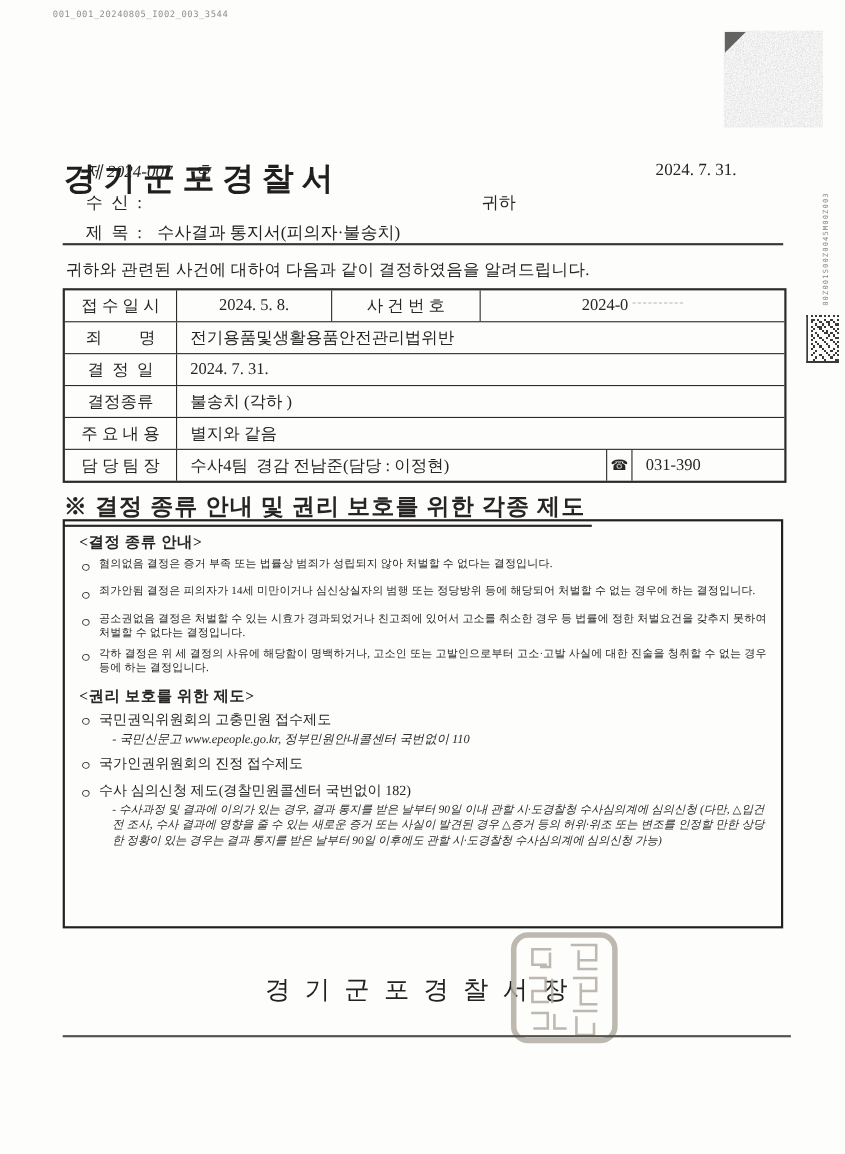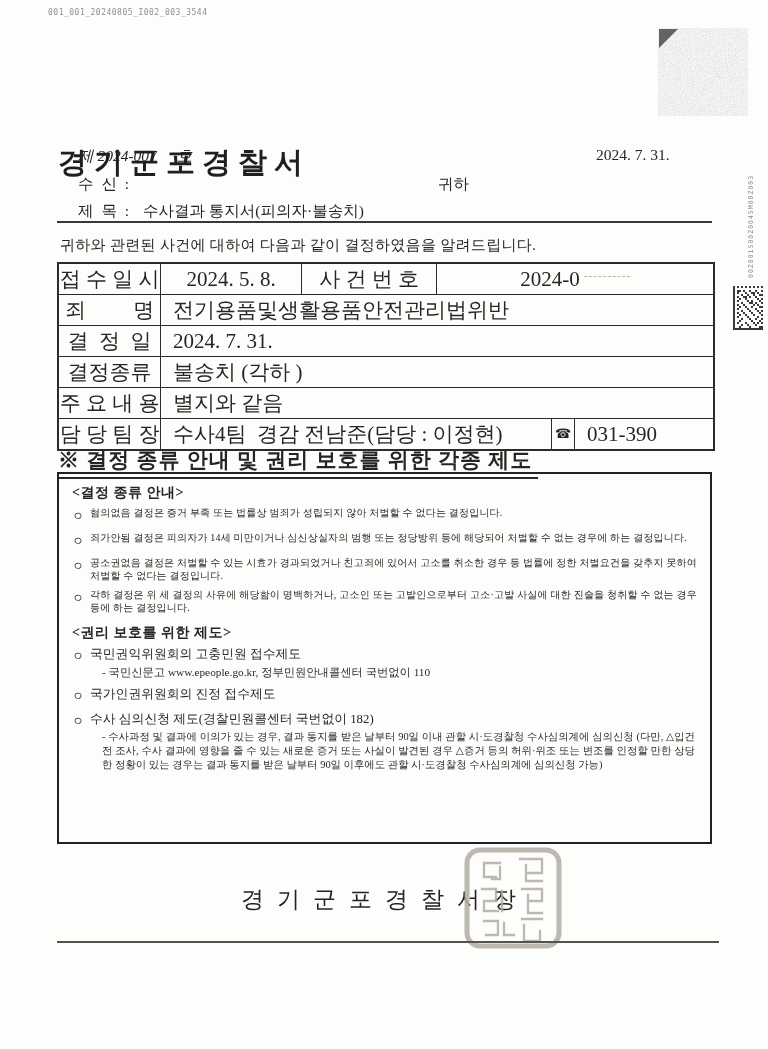--- a/index.html
+++ b/index.html
@@ -20,21 +20,21 @@
   .subject .s-label{letter-spacing:2px;margin-right:8px;}
   .rule{background:#3a3836;}
   .rule-top{left:57px;top:221px;width:655px;height:2px;}
   .rule-bottom{left:57px;top:941px;width:662px;height:2px;background:#56534f;}
   .intro{left:60px;top:236px;font-size:15px;letter-spacing:.3px;}
   
   .info-table{left:57px;top:262px;width:654px;border:2px solid #2c2b29;background:#fdfdfc;}
   .trow{display:flex;border-top:1px solid #2c2b29;}
   .trow:first-child{border-top:none;}
   .tcell{border-left:1px solid #2c2b29;min-height:28px;display:flex;align-items:center;
-         font-size:21px;padding:1px 6px;box-sizing:border-box;white-space:pre;}
+         font-size:15px;padding:1px 6px;box-sizing:border-box;white-space:pre;}
   .tcell:first-child{border-left:none;}
   .c-label{width:101px;justify-content:center;text-align:center;}
   .c-val-c{width:141px;justify-content:center;}
   .c-label2{width:135px;justify-content:center;}
   .c-flex{flex:1;}
   .c-center{justify-content:center;}
   .c-left{justify-content:flex-start;padding-left:12px;white-space:pre-wrap;}
   .c-val-r6{width:391px;}
   .c-phone-ic{width:23px;justify-content:center;font-size:13px;padding:1px 2px;}
   .redact{display:inline-block;width:46px;height:12px;margin-left:4px;border-top:1px dashed #b7b5b0;position:relative;top:3px;}
@@ -45,21 +45,21 @@
   .notice-box{left:57px;top:472px;width:655px;height:372px;border:2px solid #222120;box-sizing:border-box;
               padding:8px 13px 6px 13px;overflow:hidden;}
   .sec-title{font-size:14px;font-weight:bold;margin:2px 0 5px 0;letter-spacing:.5px;}
   .n-item{display:flex;margin:0 0 7px 0;}
   .n-item .bullet{width:18px;flex:0 0 18px;font-size:12px;padding-top:1px;}
   .n-item .txt{flex:1;font-size:10px;line-height:1.26;text-align:justify;letter-spacing:.2px;}
   .n2-item{margin:0 0 7px 0;}
   .n2-main{display:flex;}
   .n2-main .bullet{width:18px;flex:0 0 18px;font-size:12px;padding-top:1px;}
   .n2-main .txt{flex:1;font-size:12.8px;line-height:1.25;}
-  .n2-sub{margin-left:30px;font-size:11.3px;line-height:1.3;color:#2a2927;}
+  .n2-sub{margin-left:30px;font-size:11.3px;line-height:1.3;color:#2a2927;font-style:italic;}
   .n2-sub.small{font-size:10.4px;line-height:1.32;text-align:justify;margin-right:2px;}
   .sec2-title{margin-top:10px;}
   
   .signer{left:58px;top:884px;width:654px;text-align:center;font-size:23px;letter-spacing:13px;color:#232220;}
   .seal-wrap{left:462px;top:845px;}
   
   .edge-code{left:747px;top:146px;height:132px;writing-mode:vertical-rl;transform:rotate(180deg);
              font-family:"DejaVu Sans Mono",monospace;font-size:6.5px;color:#8a8a88;letter-spacing:1px;}
   .barcode-wrap{left:733px;top:286px;}
 </style>

